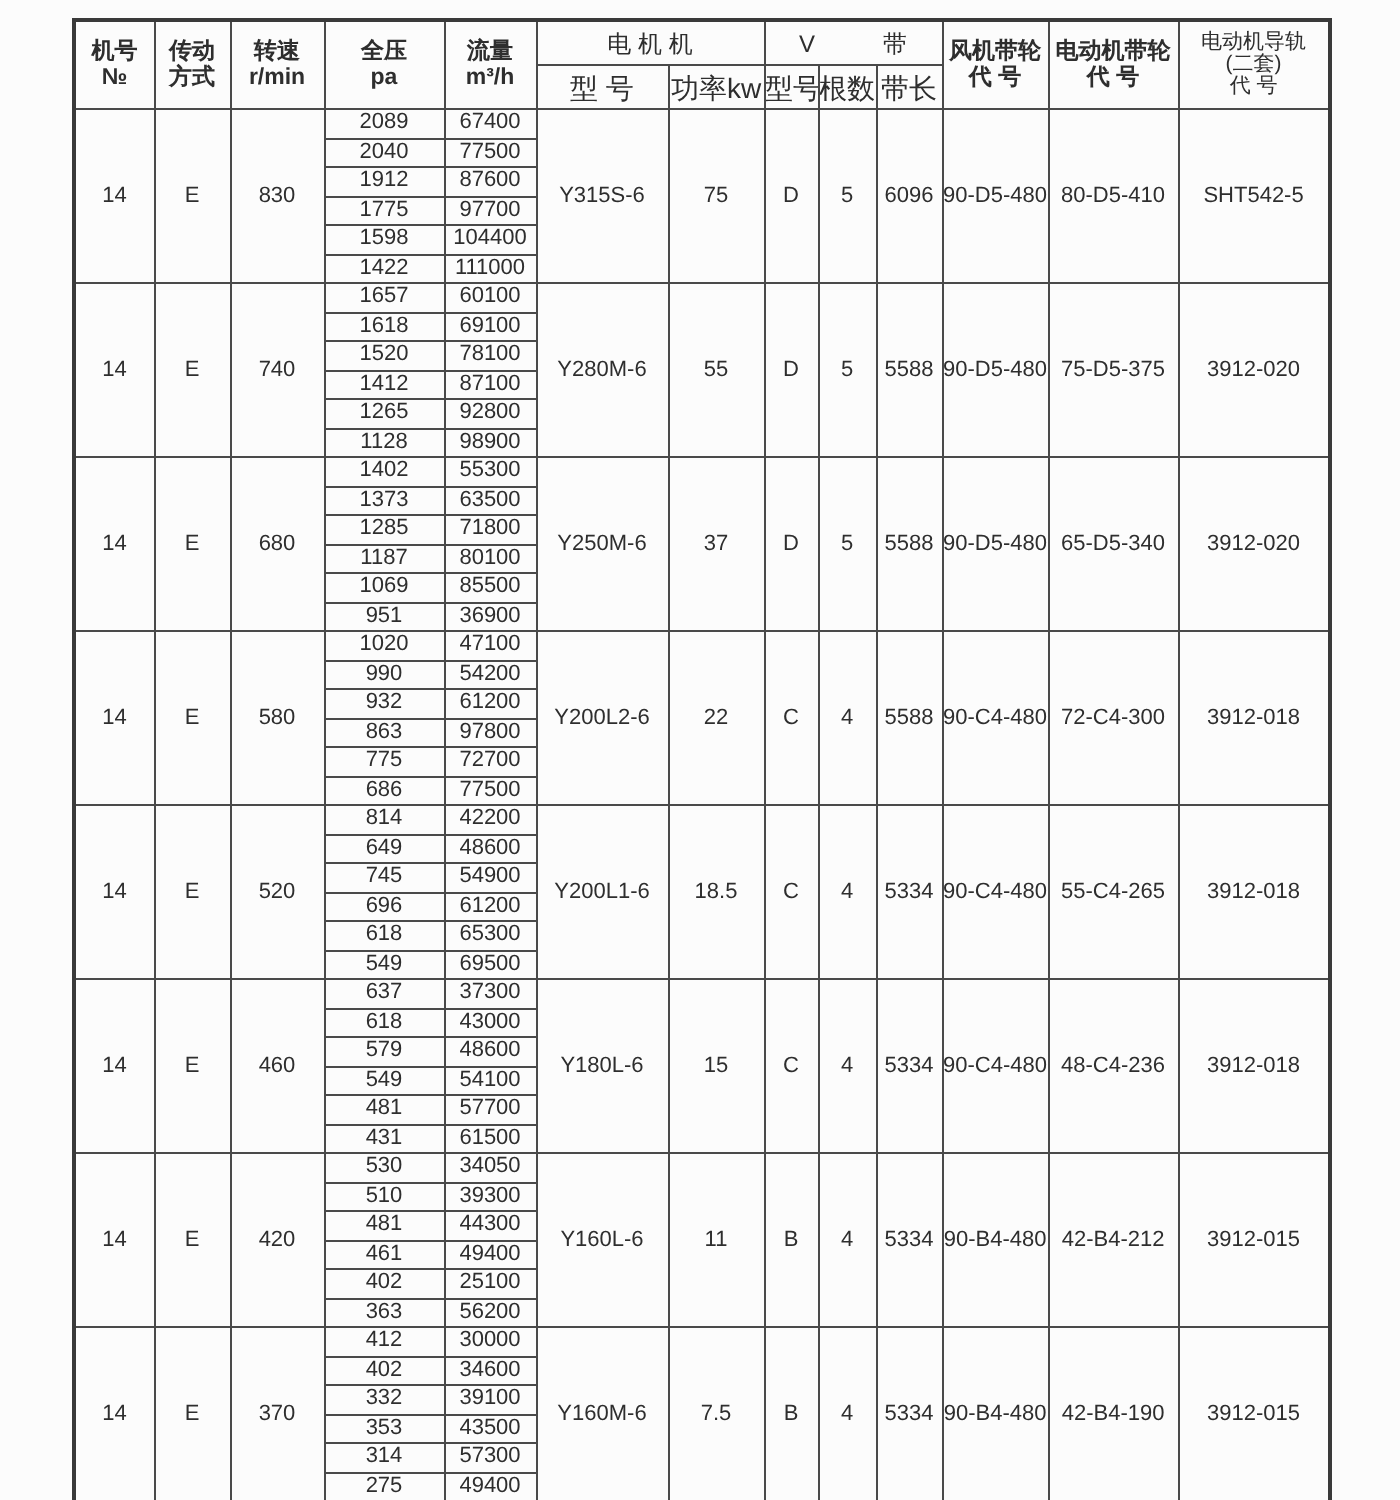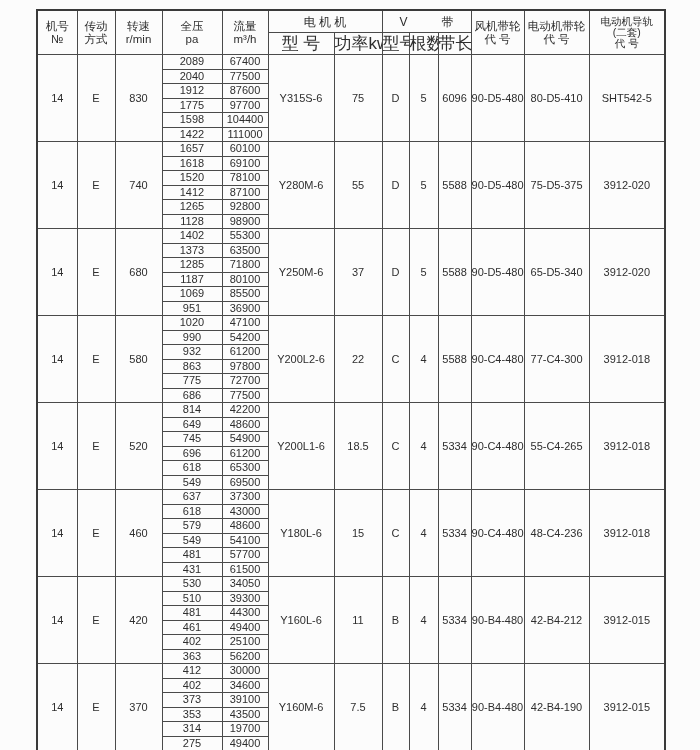--- a/index.html
+++ b/index.html
@@ -23,22 +23,22 @@
     border:1px solid #4a4a4a;
     text-align:center;
     vertical-align:middle;
     padding:0;
     font-weight:normal;
     color:#2e2e2e;
     overflow:hidden;
     white-space:nowrap;
   }
   thead th{font-size:12px;line-height:14px;height:21px;}
-  thead .sub th{font-size:17px;height:21px;}
-  thead .two-line div{line-height:13px;font-size:11.5px;}
+  thead .sub th{font-size:14px;height:21px;}
+  thead .two-line div{line-height:13px;font-size:11.5px;font-weight:bold;}
   thead .three-line div{line-height:11px;font-size:10.5px;}
   .vband{display:flex;justify-content:space-around;align-items:center;}
   tbody td{font-size:11px;height:13.5px;line-height:13px;}
   td.grp{font-size:11px;}
 </style>
 </head>
 <body>
 
 <table>
   <colgroup>
@@ -218,21 +218,21 @@
         <td rowspan="6" class="grp">E</td>
         <td rowspan="6" class="grp">580</td>
         <td>1020</td>
         <td>47100</td>
         <td rowspan="6" class="grp">Y200L2-6</td>
         <td rowspan="6" class="grp">22</td>
         <td rowspan="6" class="grp">C</td>
         <td rowspan="6" class="grp">4</td>
         <td rowspan="6" class="grp">5588</td>
         <td rowspan="6" class="grp">90-C4-480</td>
-        <td rowspan="6" class="grp">77-C4-300</td>
+        <td rowspan="6" class="grp">72-C4-300</td>
         <td rowspan="6" class="grp">3912-018</td>
       </tr>
       <tr>
         <td>990</td>
         <td>54200</td>
       </tr>
       <tr>
         <td>932</td>
         <td>61200</td>
       </tr>
@@ -366,29 +366,29 @@
         <td rowspan="6" class="grp">5334</td>
         <td rowspan="6" class="grp">90-B4-480</td>
         <td rowspan="6" class="grp">42-B4-190</td>
         <td rowspan="6" class="grp">3912-015</td>
       </tr>
       <tr>
         <td>402</td>
         <td>34600</td>
       </tr>
       <tr>
-        <td>373</td>
+        <td>332</td>
         <td>39100</td>
       </tr>
       <tr>
         <td>353</td>
         <td>43500</td>
       </tr>
       <tr>
         <td>314</td>
-        <td>19700</td>
+        <td>57300</td>
       </tr>
       <tr>
         <td>275</td>
         <td>49400</td>
       </tr>
     </tbody>
 </table>
 
 </body></html>

